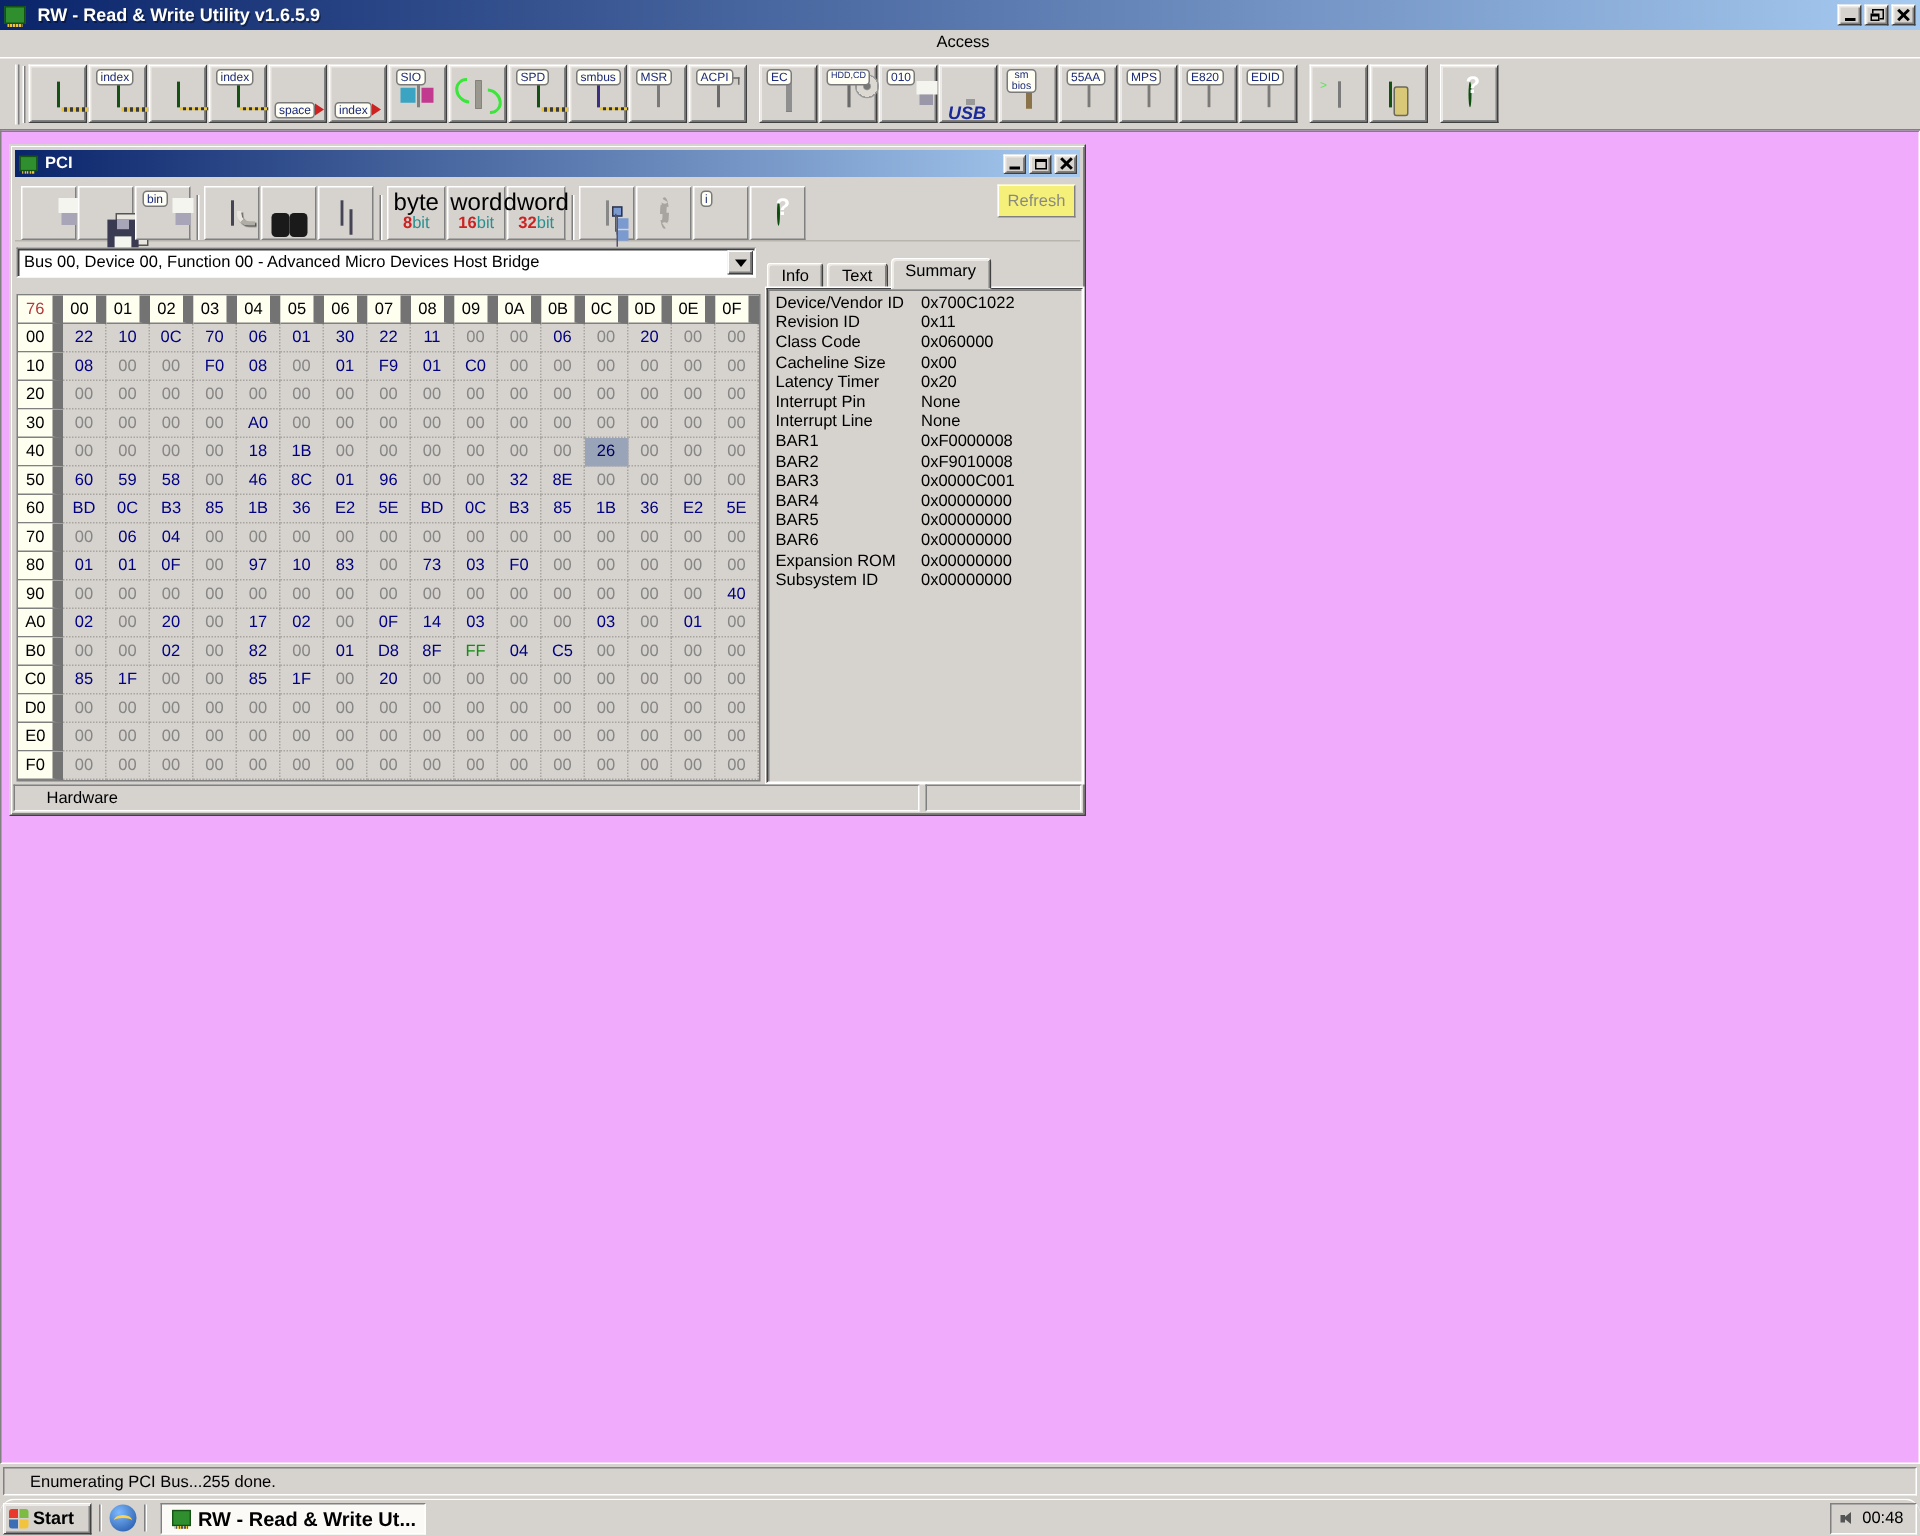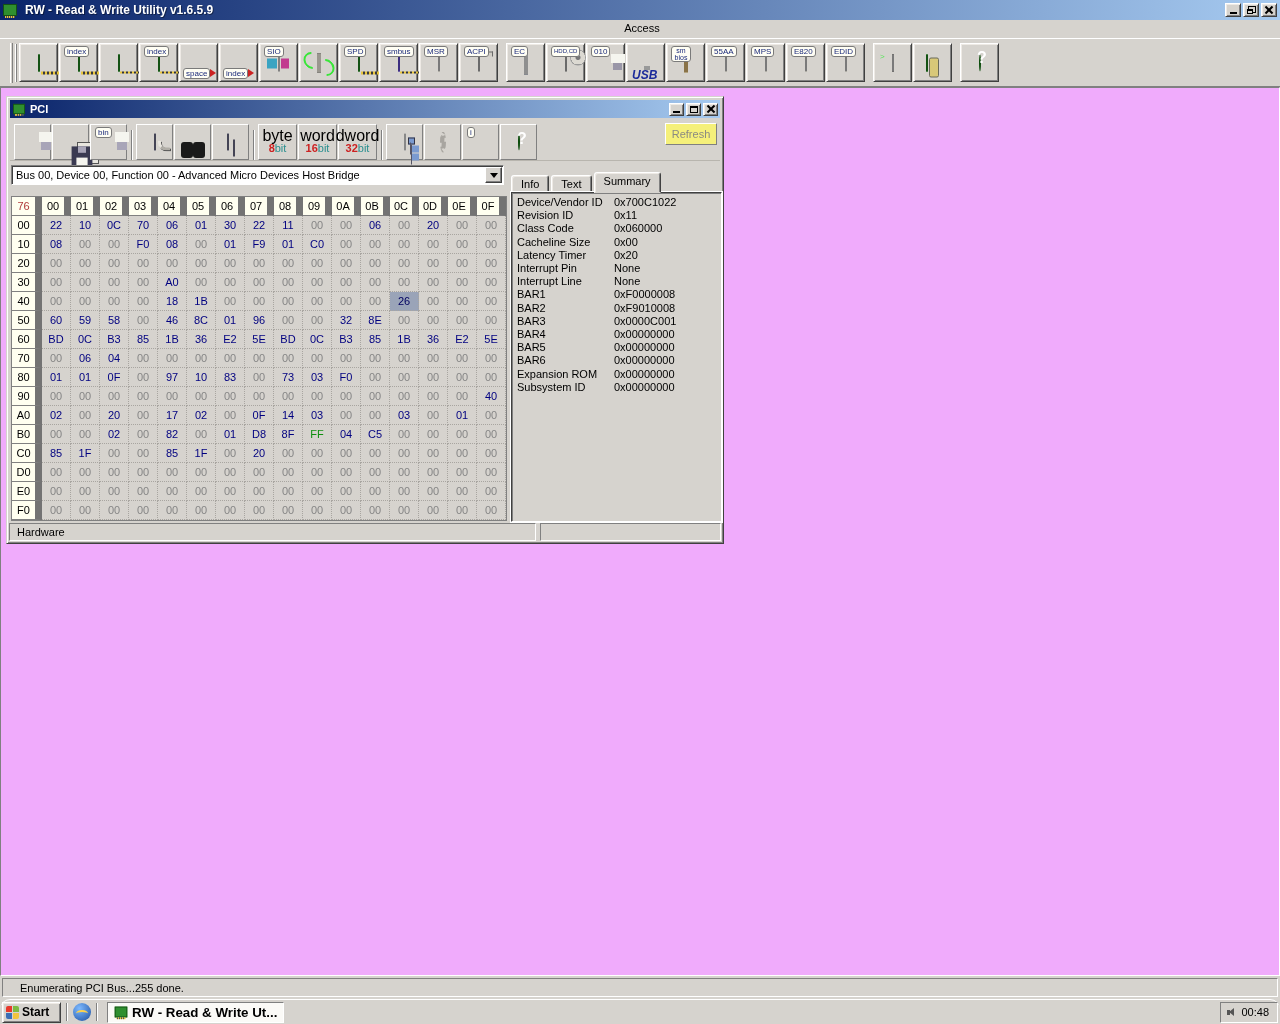--- a/index.html
+++ b/index.html
@@ -199,21 +199,21 @@
 
   
   .summary-panel { position:absolute; left:504px; top:95px; width:211px; height:330px; background:#d6d3ce;
                    border:1px solid; border-color:#404040 #fff #fff #404040;
                    box-shadow:inset 1px 1px 0 #808080, 0 0 0 1px #fff; padding:3px 0 0 5px; }
   .sum-row { display:flex; line-height:13.2px; }
   .sum-label { width:97px; color:#000; }
   .sum-value { color:#000; }
 
   .pci-status { position:absolute; left:2px; right:2px; bottom:2px; height:18px; display:flex; gap:4px; }
-  .pci-status .pane1 { width:527px; display:flex; align-items:center; padding-left:7px; }
+  .pci-status .pane1 { width:604px; display:flex; align-items:center; padding-left:21px; }
   .pci-status .pane2 { flex:1; }
 
   .spk { display:inline-block; position:relative; width:9px; height:9px; }
   .spk::before { content:""; position:absolute; left:0; top:2px; width:3px; height:5px; background:#555; }
   .spk::after { content:""; position:absolute; left:2px; top:0; border-top:4px solid transparent; border-bottom:4px solid transparent; border-right:5px solid #555; }
 </style>
 </head>
 <body>
 
 <div class="titlebar">

